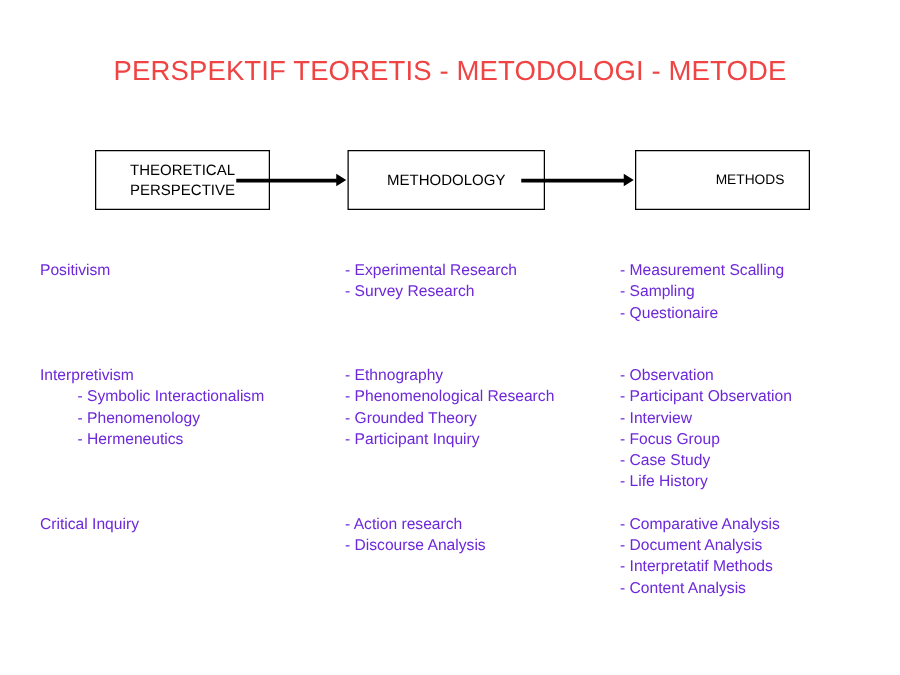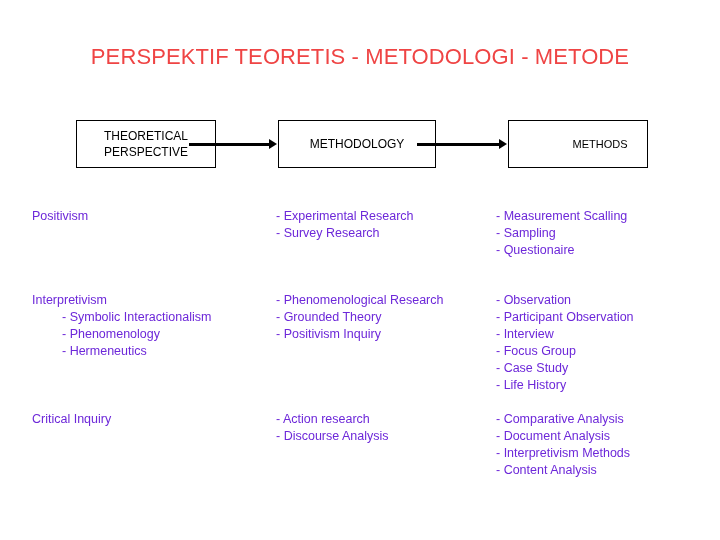--- a/index.html
+++ b/index.html
@@ -188,23 +188,24 @@
   </div>
 
   <div class="col col-left row-2">
     <span class="entry-head">Interpretivism</span>
     <span class="entry-sub">- Symbolic Interactionalism</span>
     <span class="entry-sub">- Phenomenology</span>
     <span class="entry-sub">- Hermeneutics</span>
   </div>
 
   <div class="col col-mid row-2">
+    <span class="bullet-line">- Ethnography</span>
     <span class="bullet-line">- Phenomenological Research</span>
     <span class="bullet-line">- Grounded Theory</span>
-    <span class="bullet-line">- Positivism Inquiry</span>
+    <span class="bullet-line">- Participant Inquiry</span>
   </div>
 
   <div class="col col-right row-2">
     <span class="bullet-line">- Observation</span>
     <span class="bullet-line">- Participant Observation</span>
     <span class="bullet-line">- Interview</span>
     <span class="bullet-line">- Focus Group</span>
     <span class="bullet-line">- Case Study</span>
     <span class="bullet-line">- Life History</span>
   </div>
@@ -214,17 +215,17 @@
   </div>
 
   <div class="col col-mid row-3">
     <span class="bullet-line">- Action research</span>
     <span class="bullet-line">- Discourse Analysis</span>
   </div>
 
   <div class="col col-right row-3">
     <span class="bullet-line">- Comparative Analysis</span>
     <span class="bullet-line">- Document Analysis</span>
-    <span class="bullet-line">- Interpretivism Methods</span>
+    <span class="bullet-line">- Interpretatif Methods</span>
     <span class="bullet-line">- Content Analysis</span>
   </div>
 
 </div>
 
 </body></html>

